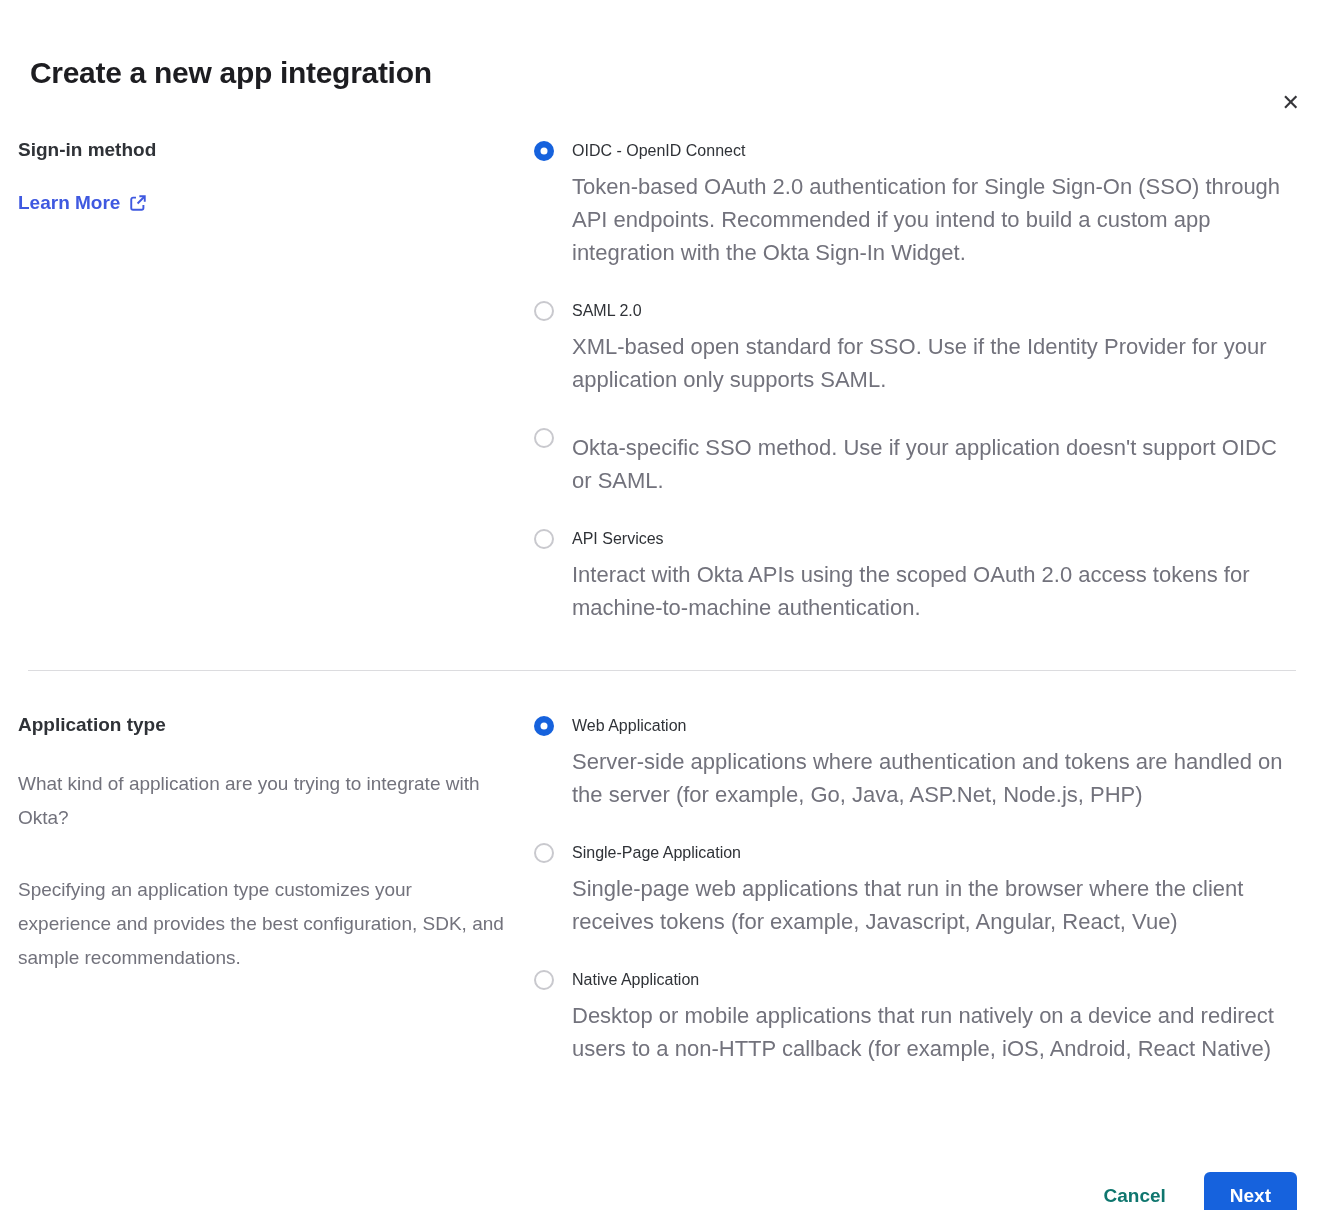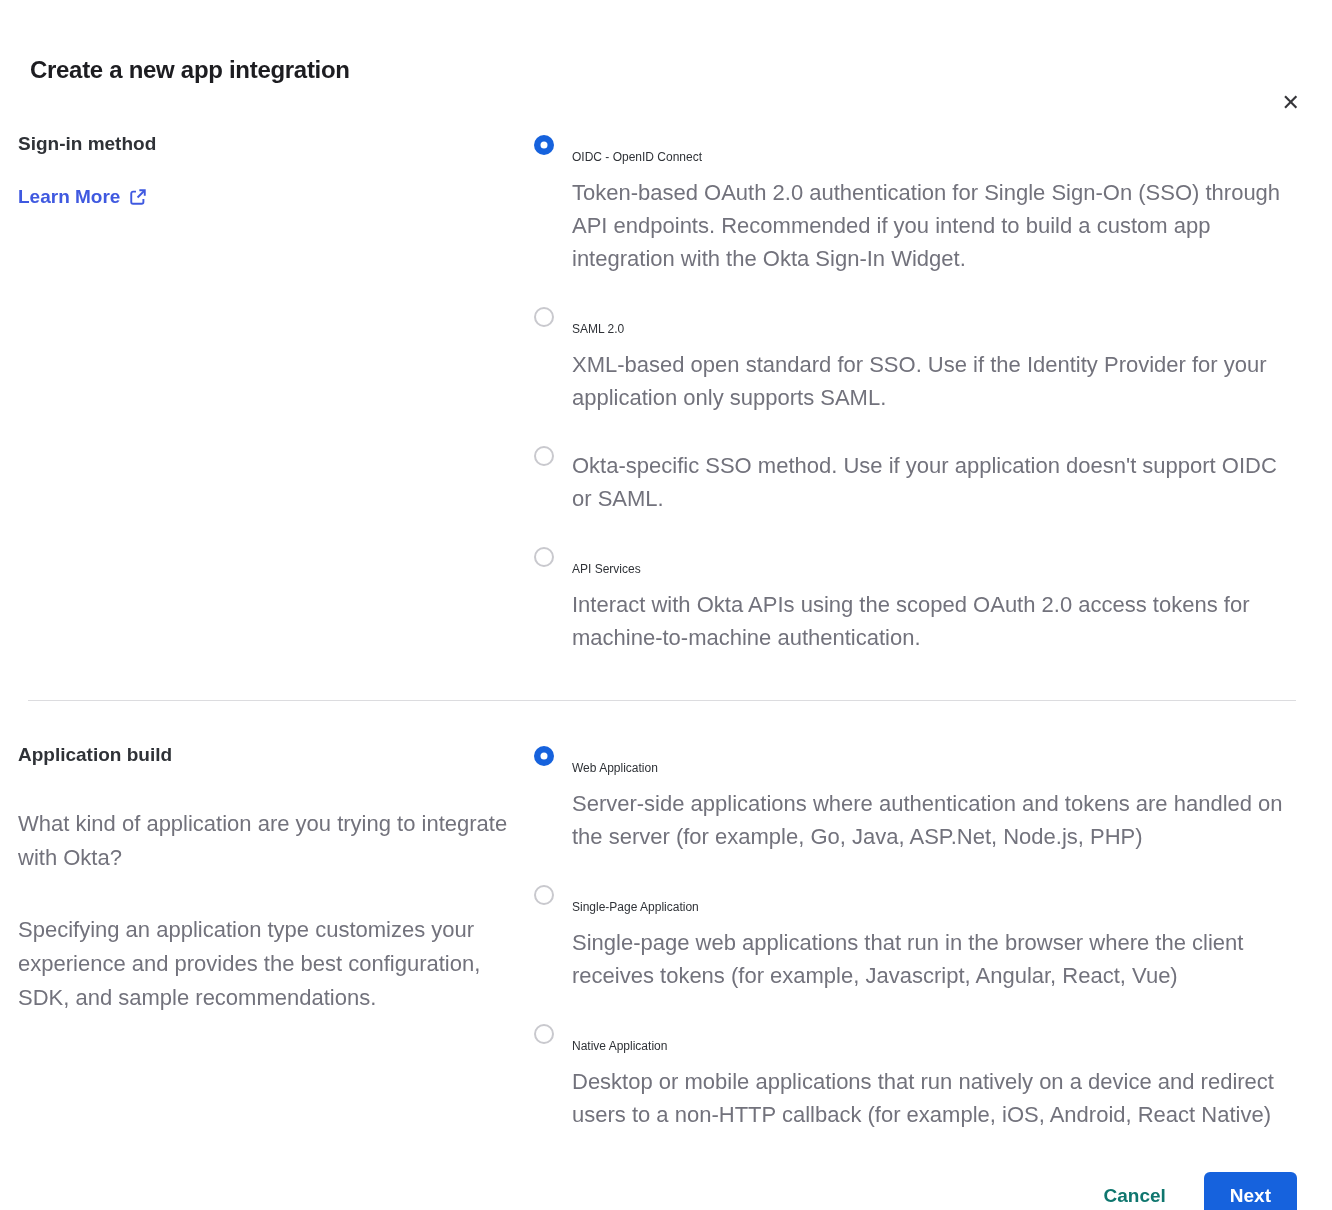--- a/index.html
+++ b/index.html
@@ -19,21 +19,21 @@
     overflow:hidden;
   }
   .dialog{position:relative;width:100%;height:100%;}
   .close{
     position:absolute;top:36px;right:32px;
     font-size:22px;line-height:1;color:#36363a;
     cursor:pointer;user-select:none;
   }
   .title{
     margin:56px 0 0 30px;
-    font-size:24px;font-weight:700;color:#1d1d21;
+    font-size:30px;font-weight:700;color:#1d1d21;
     letter-spacing:-0.3px;
   }
   .section{
     display:flex;
     padding:0 36px 0 18px;
   }
   .section-signin{margin-top:48px;}
   .section-apptype{margin-top:42px;}
   .left{width:516px;flex:none;padding-right:26px;}
   .right{flex:1;min-width:0;}
@@ -42,22 +42,22 @@
     line-height:24px;
   }
   .learn-more{
     margin-top:30px;
     display:inline-flex;align-items:center;gap:9px;
     color:var(--link);font-size:19px;font-weight:600;
     text-decoration:none;cursor:pointer;
   }
   .learn-more svg{display:block;}
   .left-para{
-    margin:40px 0 0 0;
-    font-size:22px;line-height:34px;color:var(--body-gray);
+    margin:30px 0 0 0;
+    font-size:19px;line-height:34px;color:var(--body-gray);
     max-width:492px;
   }
   .left-para + .left-para{margin-top:38px;}
   .option{
     display:flex;gap:18px;
     margin-bottom:29px;
     cursor:pointer;
   }
   .option:last-child{margin-bottom:0;}
   .radio{
@@ -68,21 +68,21 @@
   }
   .radio.checked{
     border:none;background:var(--accent);
   }
   .radio.checked::after{
     content:"";position:absolute;
     width:7px;height:7px;border-radius:50%;background:#fff;
     top:50%;left:50%;transform:translate(-50%,-50%);
   }
   .opt-label{
-    font-size:12px;line-height:26px;color:#2f3237;margin-top:12px;
+    font-size:16px;line-height:26px;color:#2f3237;
   }
   .opt-desc{
     margin-top:6px;
     font-size:22px;line-height:33px;color:var(--body-gray);
     max-width:716px;
   }
   .divider{
     border:none;border-top:1px solid #dcdcdf;
     margin:46px 36px 0 28px;
   }
@@ -158,21 +158,21 @@
         </div>
       </div>
 
     </div>
   </div>
 
   <hr class="divider">
 
   <div class="section section-apptype">
     <div class="left">
-      <div class="col-heading">Application build</div>
+      <div class="col-heading">Application type</div>
       <p class="left-para">What kind of application are you trying to integrate with Okta?</p>
       <p class="left-para">Specifying an application type customizes your experience and provides the best configuration, SDK, and sample recommendations.</p>
     </div>
     <div class="right">
 
       <div class="option">
         <span class="radio checked"></span>
         <div>
           <div class="opt-label">Web Application</div>
           <div class="opt-desc">Server-side applications where authentication and tokens are handled on the server (for example, Go, Java, ASP.Net, Node.js, PHP)</div>

